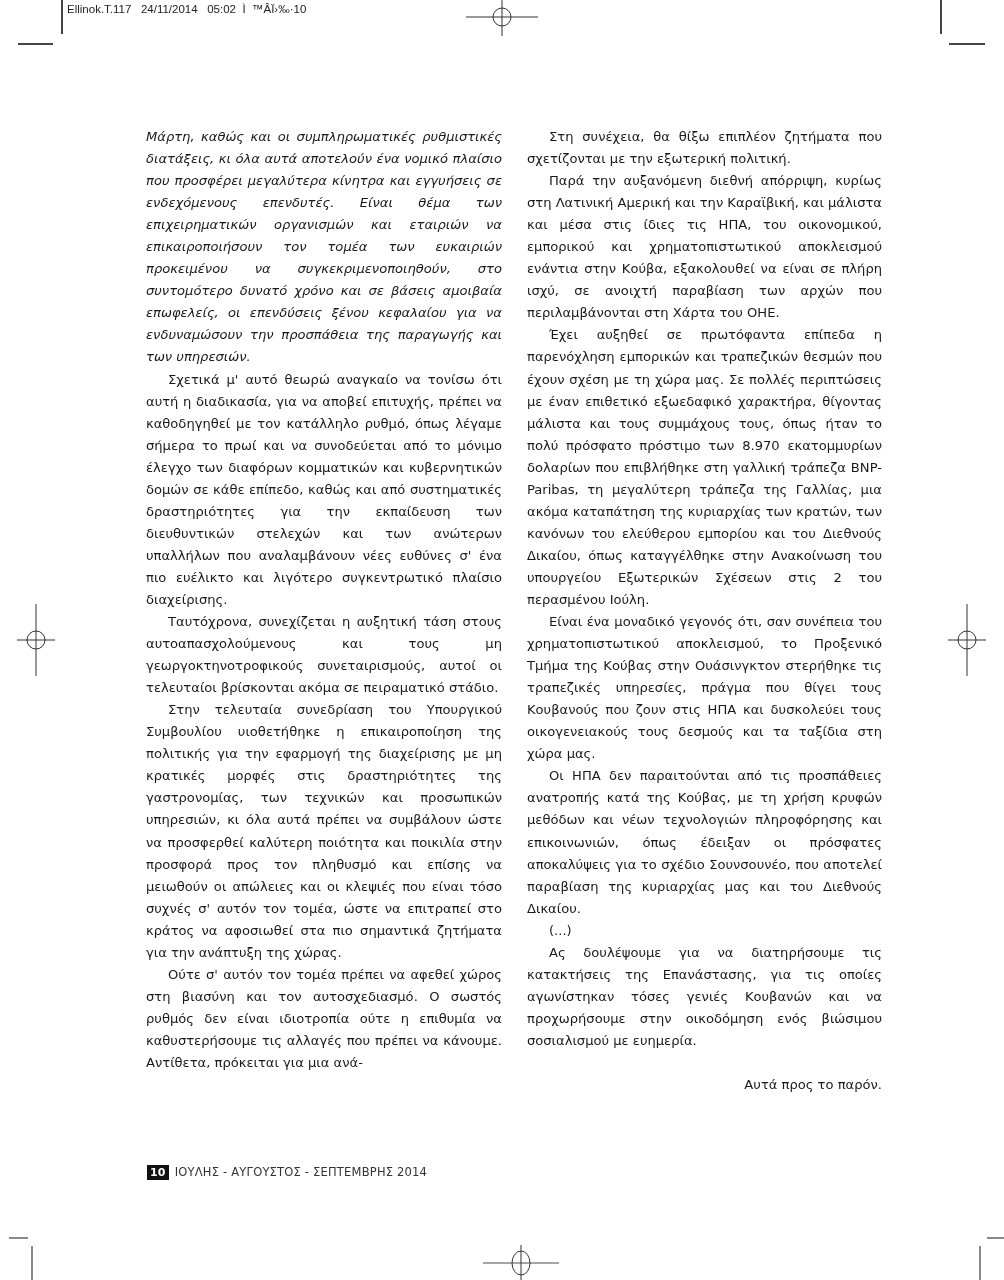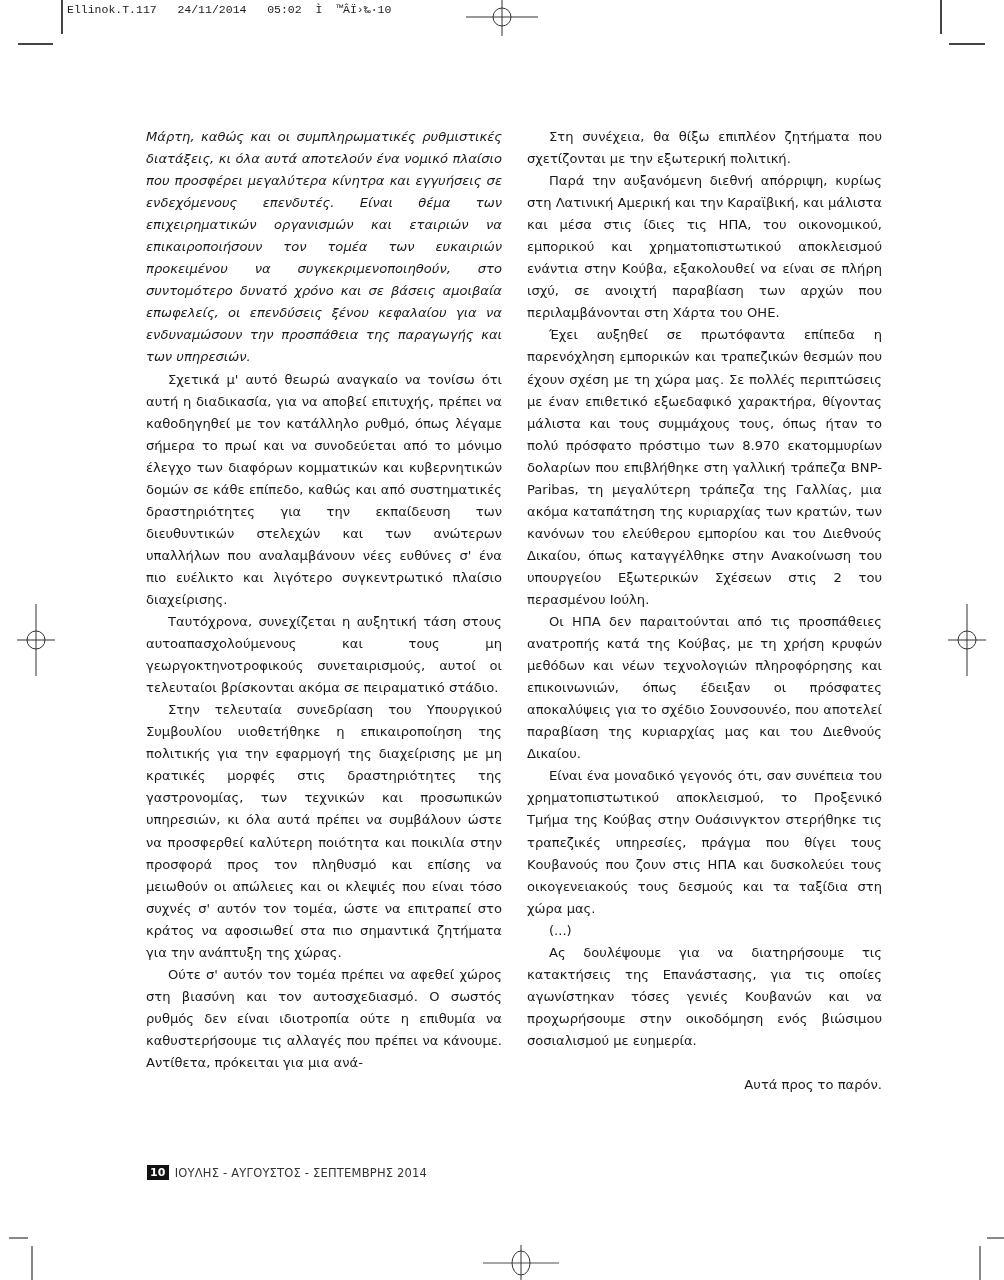--- a/index.html
+++ b/index.html
@@ -1,28 +1,28 @@
 <!DOCTYPE html>
 <html><head>
 <meta charset="utf-8">
 <style>
   html, body { margin:0; padding:0; background:#ffffff; }
   body { width:1004px; height:1280px; position:relative; overflow:hidden; font-family:"DejaVu Sans", sans-serif; color:#1a1a1a; }
-  .slug { position:absolute; left:67px; top:3px; font-family:Liberation Mono, monospace; font-size:11.5px; color:#222; white-space:pre; }
+  .slug { position:absolute; left:67px; top:3px; font-family:Liberation Sans, sans-serif; font-size:11.5px; color:#222; white-space:pre; }
   .mark { position:absolute; background:#444; }
   .reg { position:absolute; }
   .col { position:absolute; top:126px; width:356px; font-size:13.1px; line-height:22.05px; text-align:justify; }
   .col p { margin:0; text-indent:22px; hyphens:manual; }
   .col p.noindent { text-indent:0;font-style:italic; }
   .col p.ellipsis { text-indent:22px; }
   .col p.closing { text-align:right; text-indent:0; }
   .col p.gap { margin-top:22px; }
   #left-col { left:146px; }
   #right-col { left:527px; width:355px; }
-  .footer { position:absolute; left:147px; top:1165px; display:flex; align-items:flex-end; gap:6px; font-size:11.5px; color:#333; letter-spacing:0.2px; }
+  .footer { position:absolute; left:147px; top:1165px; display:flex; align-items:flex-start; gap:6px; font-size:11.5px; color:#333; letter-spacing:0.2px; }
   .footer .pageno { display:inline-block; background:#111; color:#fff; font-weight:bold; font-size:11px; padding:1px 3px; line-height:13px; }
 </style>
 </head>
 <body>
 
 <div class="slug">Ellinok.T.117   24/11/2014   05:02 &nbsp;Ì  ™ÂÏ›‰·10</div>
 
 <div class="mark" style="left:61px;top:0;width:1.5px;height:34px;"></div>
 <div class="mark" style="left:18px;top:43px;width:35px;height:1.5px;"></div>
 <div class="mark" style="left:940px;top:0;width:1.5px;height:34px;"></div>
@@ -58,22 +58,22 @@
   <p>Σχετικά μ' αυτό θεωρώ αναγκαίο να τονίσω ότι αυτή η διαδικασία, για να αποβεί επιτυχής, πρέπει να καθοδηγηθεί με τον κατάλληλο ρυθμό, όπως λέγαμε σήμερα το πρωί και να συνοδεύεται από το μόνιμο έλεγχο των διαφόρων κομματικών και κυβερνητικών δομών σε κάθε επίπεδο, καθώς και από συστηματικές δραστηριότητες για την εκπαίδευση των διευθυντικών στελεχών και των ανώτερων υπαλλήλων που αναλαμβάνουν νέες ευθύνες σ' ένα πιο ευέλικτο και λιγότερο συγκεντρωτικό πλαίσιο διαχείρισης.</p>
   <p>Ταυτόχρονα, συνεχίζεται η αυξητική τάση στους αυτοαπασχολούμενους και τους μη γεωργοκτηνοτροφικούς συνεταιρισμούς, αυτοί οι τελευταίοι βρίσκονται ακόμα σε πειραματικό στάδιο.</p>
   <p>Στην τελευταία συνεδρίαση του Υπουργικού Συμβουλίου υιοθετήθηκε η επικαιροποίηση της πολιτικής για την εφαρμογή της διαχείρισης με μη κρατικές μορφές στις δραστηριότητες της γαστρονομίας, των τεχνικών και προσωπικών υπηρεσιών, κι όλα αυτά πρέπει να συμβάλουν ώστε να προσφερθεί καλύτερη ποιότητα και ποικιλία στην προσφορά προς τον πληθυσμό και επίσης να μειωθούν οι απώλειες και οι κλεψιές που είναι τόσο συχνές σ' αυτόν τον τομέα, ώστε να επιτραπεί στο κράτος να αφοσιωθεί στα πιο σημαντικά ζητήματα για την ανάπτυξη της χώρας.</p>
   <p>Ούτε σ' αυτόν τον τομέα πρέπει να αφεθεί χώρος στη βιασύνη και τον αυτοσχεδιασμό. Ο σωστός ρυθμός δεν είναι ιδιοτροπία ούτε η επιθυμία να καθυστερήσουμε τις αλλαγές που πρέπει να κάνουμε. Αντίθετα, πρόκειται για μια ανά-</p>
 </div>
 
 <div class="col" id="right-col">
   <p>Στη συνέχεια, θα θίξω επιπλέον ζητήματα που σχετίζονται με την εξωτερική πολιτική.</p>
   <p>Παρά την αυξανόμενη διεθνή απόρριψη, κυρίως στη Λατινική Αμερική και την Καραϊβική, και μάλιστα και μέσα στις ίδιες τις ΗΠΑ, του οικονομικού, εμπορικού και χρηματοπιστωτικού αποκλεισμού ενάντια στην Κούβα, εξακολουθεί να είναι σε πλήρη ισχύ, σε ανοιχτή παραβίαση των αρχών που περιλαμβάνονται στη Χάρτα του ΟΗΕ.</p>
   <p>Έχει αυξηθεί σε πρωτόφαντα επίπεδα η παρενόχληση εμπορικών και τραπεζικών θεσμών που έχουν σχέση με τη χώρα μας. Σε πολλές περιπτώσεις με έναν επιθετικό εξωεδαφικό χαρακτήρα, θίγοντας μάλιστα και τους συμμάχους τους, όπως ήταν το πολύ πρόσφατο πρόστιμο των 8.970 εκατομμυρίων δολαρίων που επιβλήθηκε στη γαλλική τράπεζα BNP-Paribas, τη μεγαλύτερη τράπεζα της Γαλλίας, μια ακόμα καταπάτηση της κυριαρχίας των κρατών, των κανόνων του ελεύθερου εμπορίου και του Διεθνούς Δικαίου, όπως καταγγέλθηκε στην Ανακοίνωση του υπουργείου Εξωτερικών Σχέσεων στις 2 του περασμένου Ιούλη.</p>
+  <p>Είναι ένα μοναδικό γεγονός ότι, σαν συνέπεια του χρηματοπιστωτικού αποκλεισμού, το Προξενικό Τμήμα της Κούβας στην Ουάσινγκτον στερήθηκε τις τραπεζικές υπηρεσίες, πράγμα που θίγει τους Κουβανούς που ζουν στις ΗΠΑ και δυσκολεύει τους οικογενειακούς τους δεσμούς και τα ταξίδια στη χώρα μας.</p>
   <p>Οι ΗΠΑ δεν παραιτούνται από τις προσπάθειες ανατροπής κατά της Κούβας, με τη χρήση κρυφών μεθόδων και νέων τεχνολογιών πληροφόρησης και επικοινωνιών, όπως έδειξαν οι πρόσφατες αποκαλύψεις για το σχέδιο Σουνσουνέο, που αποτελεί παραβίαση της κυριαρχίας μας και του Διεθνούς Δικαίου.</p>
-  <p>Είναι ένα μοναδικό γεγονός ότι, σαν συνέπεια του χρηματοπιστωτικού αποκλεισμού, το Προξενικό Τμήμα της Κούβας στην Ουάσινγκτον στερήθηκε τις τραπεζικές υπηρεσίες, πράγμα που θίγει τους Κουβανούς που ζουν στις ΗΠΑ και δυσκολεύει τους οικογενειακούς τους δεσμούς και τα ταξίδια στη χώρα μας.</p>
   <p class="ellipsis">(...)</p>
   <p>Ας δουλέψουμε για να διατηρήσουμε τις κατακτήσεις της Επανάστασης, για τις οποίες αγωνίστηκαν τόσες γενιές Κουβανών και να προχωρήσουμε στην οικοδόμηση ενός βιώσιμου σοσιαλισμού με ευημερία.</p>
   <p class="closing gap">Αυτά προς το παρόν.</p>
 
 </div>
 
 <div class="footer">
   <span class="pageno">10</span>
   <span>ΙΟΥΛΗΣ - ΑΥΓΟΥΣΤΟΣ - ΣΕΠΤΕΜΒΡΗΣ 2014</span>
 </div>

